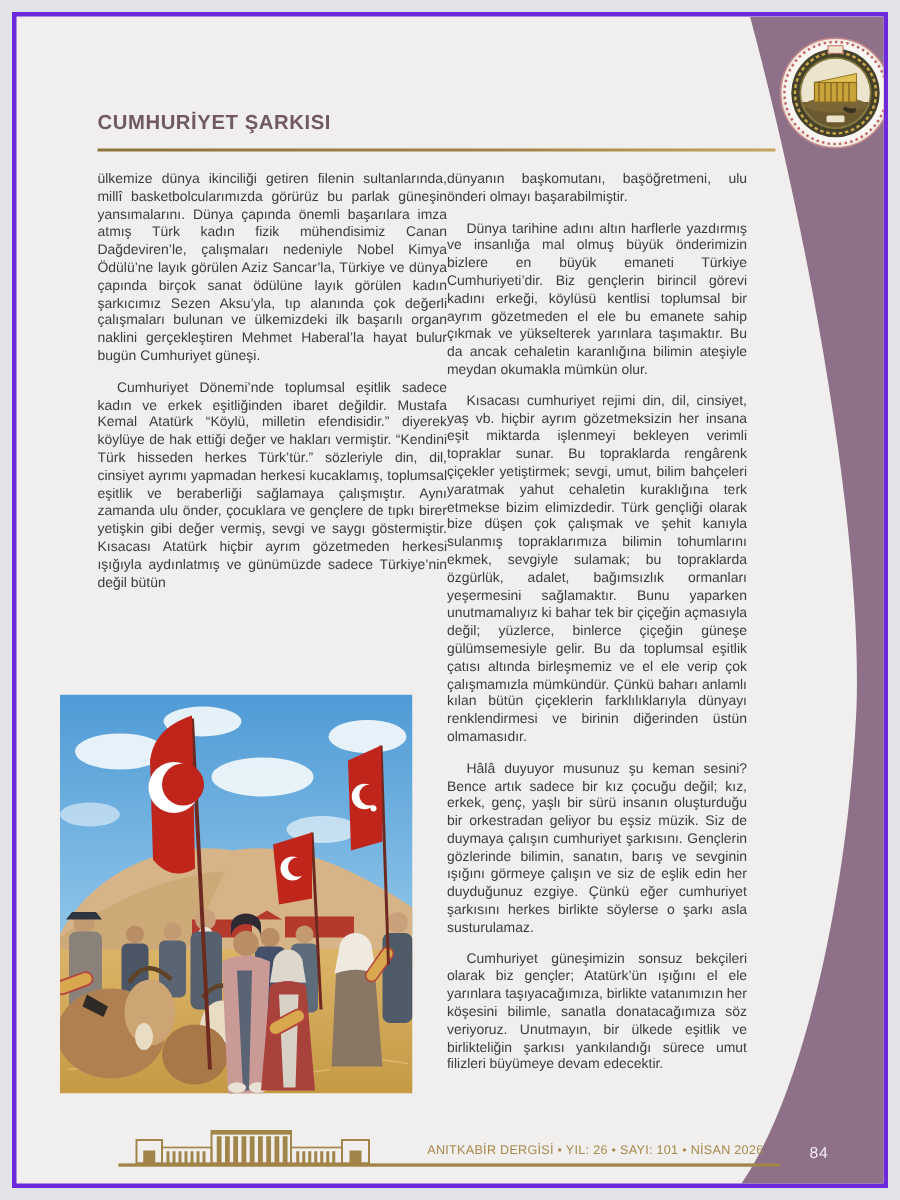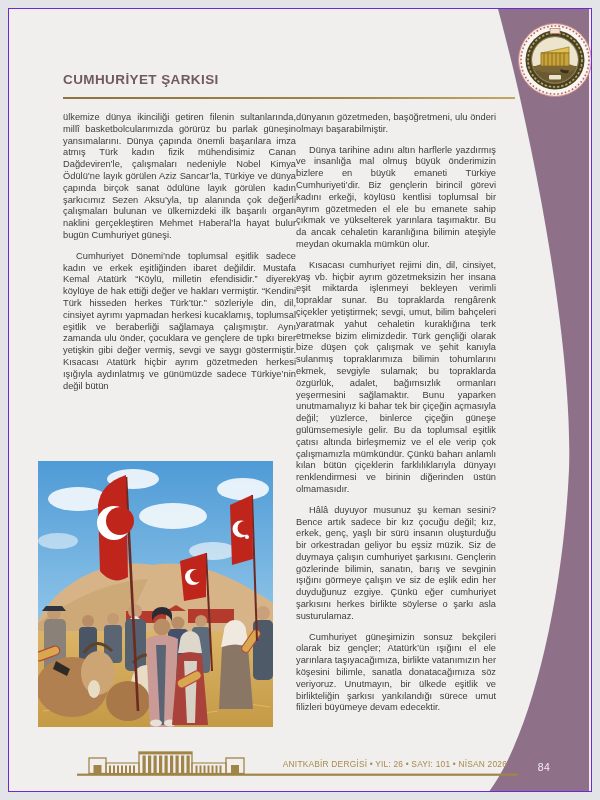--- a/index.html
+++ b/index.html
@@ -4,21 +4,21 @@
 <style>
   html,body{margin:0;padding:0;}
   body{
     width:600px;height:800px;position:relative;
     background:#e2e4e8;
     font-family:"Liberation Sans","DejaVu Sans",sans-serif;
     overflow:hidden;
   }
   .page{
     position:absolute;left:8px;top:8px;width:584px;height:784px;
-    background:#f0efed;border:1px solid #6d28d9;box-sizing:border-box;
+    background:#f0efed;border:3px solid #6d28d9;box-sizing:border-box;
     overflow:hidden;
   }
   .purple-band{position:absolute;left:0;top:0;width:584px;height:784px;pointer-events:none;}
   .seal{position:absolute;left:508px;top:13px;width:76px;height:76px;}
   .page-title{
     position:absolute;left:54px;top:63px;
     font-size:13.5px;font-weight:bold;letter-spacing:.4px;
     color:var(--title-color,#705a60);
   }
   .title-rule{
@@ -88,21 +88,21 @@
 
   <div class="page-title">CUMHURİYET ŞARKISI</div>
   <div class="title-rule"></div>
 
   <div class="cols">
     <div class="col col-left" lang="tr" style="color: rgb(60, 60, 60);">
       <p>ülkemize dünya ikinciliği getiren filenin sultanlarında, millî basketbolcularımızda görürüz bu parlak güneşin yansımalarını. Dünya çapında önemli başarılara imza atmış Türk kadın fizik mühendisimiz Canan Dağdeviren’le, çalışmaları nedeniyle Nobel Kimya Ödülü’ne layık görülen Aziz Sancar’la, Türkiye ve dünya çapında birçok sanat ödülüne layık görülen kadın şarkıcımız Sezen Aksu’yla, tıp alanında çok değerli çalışmaları bulunan ve ülkemizdeki ilk başarılı organ naklini gerçekleştiren Mehmet Haberal’la hayat bulur bugün Cumhuriyet güneşi.</p>
       <p class="indent">Cumhuriyet Dönemi’nde toplumsal eşitlik sadece kadın ve erkek eşitliğinden ibaret değildir. Mustafa Kemal Atatürk “Köylü, milletin efendisidir.” diyerek köylüye de hak ettiği değer ve hakları vermiştir. “Kendini Türk hisseden herkes Türk’tür.” sözleriyle din, dil, cinsiyet ayrımı yapmadan herkesi kucaklamış, toplumsal eşitlik ve beraberliği sağlamaya çalışmıştır. Aynı zamanda ulu önder, çocuklara ve gençlere de tıpkı birer yetişkin gibi değer vermiş, sevgi ve saygı göstermiştir. Kısacası Atatürk hiçbir ayrım gözetmeden herkesi ışığıyla aydınlatmış ve günümüzde sadece Türkiye’nin değil bütün</p>
     </div>
     <div class="col col-right" lang="tr" style="color: rgb(60, 60, 60);">
-      <p>dünyanın gözetmeden, başöğretmeni, ulu önderi olmayı başarabilmiştir.</p>
+      <p>dünyanın başkomutanı, başöğretmeni, ulu önderi olmayı başarabilmiştir.</p>
       <p class="indent">Dünya tarihine adını altın harflerle yazdırmış ve insanlığa mal olmuş büyük önderimizin bizlere en büyük emaneti Türkiye Cumhuriyeti’dir. Biz gençlerin birincil görevi kadını erkeği, köylüsü kentlisi toplumsal bir ayrım gözetmeden el ele bu emanete sahip çıkmak ve yükselterek yarınlara taşımaktır. Bu da ancak cehaletin karanlığına bilimin ateşiyle meydan okumakla mümkün olur.</p>
       <p class="indent">Kısacası cumhuriyet rejimi din, dil, cinsiyet, yaş vb. hiçbir ayrım gözetmeksizin her insana eşit miktarda işlenmeyi bekleyen verimli topraklar sunar. Bu topraklarda rengârenk çiçekler yetiştirmek; sevgi, umut, bilim bahçeleri yaratmak yahut cehaletin kuraklığına terk etmekse bizim elimizdedir. Türk gençliği olarak bize düşen çok çalışmak ve şehit kanıyla sulanmış topraklarımıza bilimin tohumlarını ekmek, sevgiyle sulamak; bu topraklarda özgürlük, adalet, bağımsızlık ormanları yeşermesini sağlamaktır. Bunu yaparken unutmamalıyız ki bahar tek bir çiçeğin açmasıyla değil; yüzlerce, binlerce çiçeğin güneşe gülümsemesiyle gelir. Bu da toplumsal eşitlik çatısı altında birleşmemiz ve el ele verip çok çalışmamızla mümkündür. Çünkü baharı anlamlı kılan bütün çiçeklerin farklılıklarıyla dünyayı renklendirmesi ve birinin diğerinden üstün olmamasıdır.</p>
       <p class="indent">Hâlâ duyuyor musunuz şu keman sesini? Bence artık sadece bir kız çocuğu değil; kız, erkek, genç, yaşlı bir sürü insanın oluşturduğu bir orkestradan geliyor bu eşsiz müzik. Siz de duymaya çalışın cumhuriyet şarkısını. Gençlerin gözlerinde bilimin, sanatın, barış ve sevginin ışığını görmeye çalışın ve siz de eşlik edin her duyduğunuz ezgiye. Çünkü eğer cumhuriyet şarkısını herkes birlikte söylerse o şarkı asla susturulamaz.</p>
       <p class="indent">Cumhuriyet güneşimizin sonsuz bekçileri olarak biz gençler; Atatürk’ün ışığını el ele yarınlara taşıyacağımıza, birlikte vatanımızın her köşesini bilimle, sanatla donatacağımıza söz veriyoruz. Unutmayın, bir ülkede eşitlik ve birlikteliğin şarkısı yankılandığı sürece umut filizleri büyümeye devam edecektir.</p>
     </div>
   </div>
 
   <svg class="photo" viewBox="0 0 235 266" aria-hidden="true">
     <defs>
       <linearGradient id="sky" x1="0" y1="0" x2="0" y2="1">

